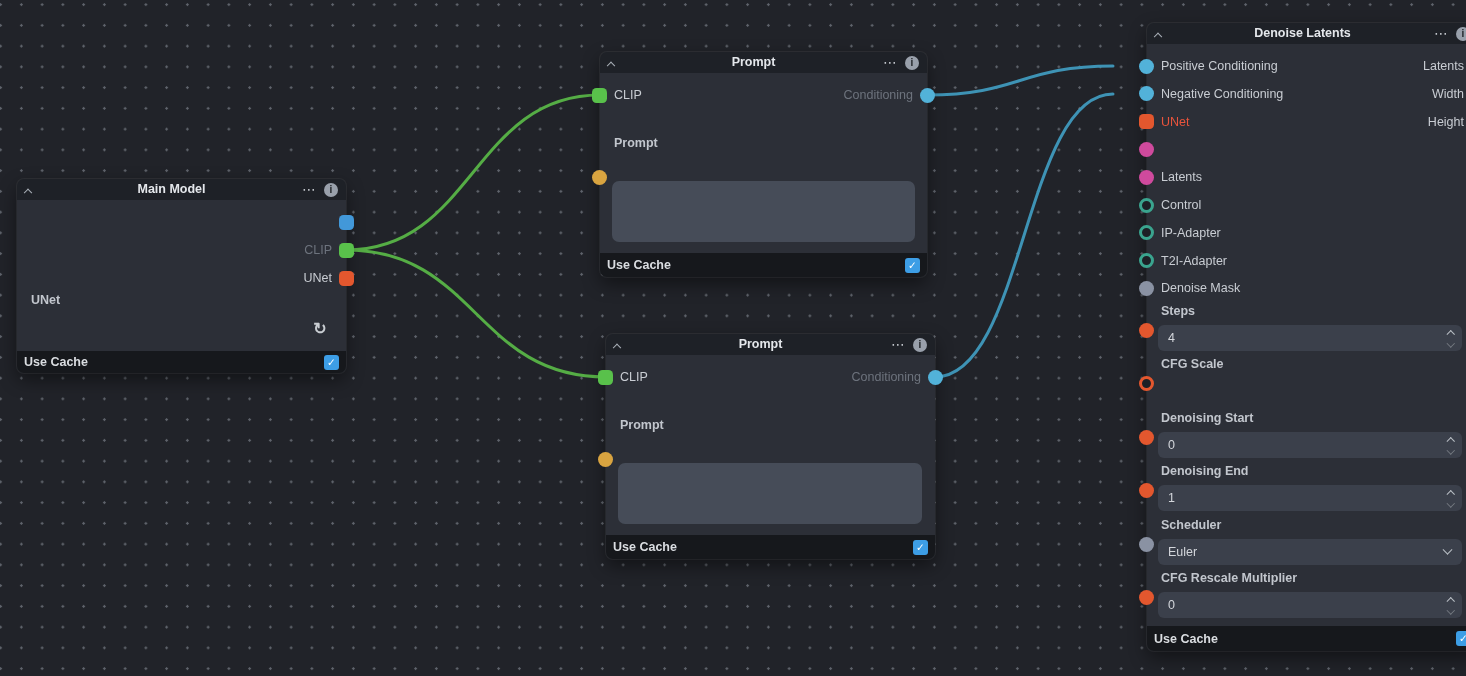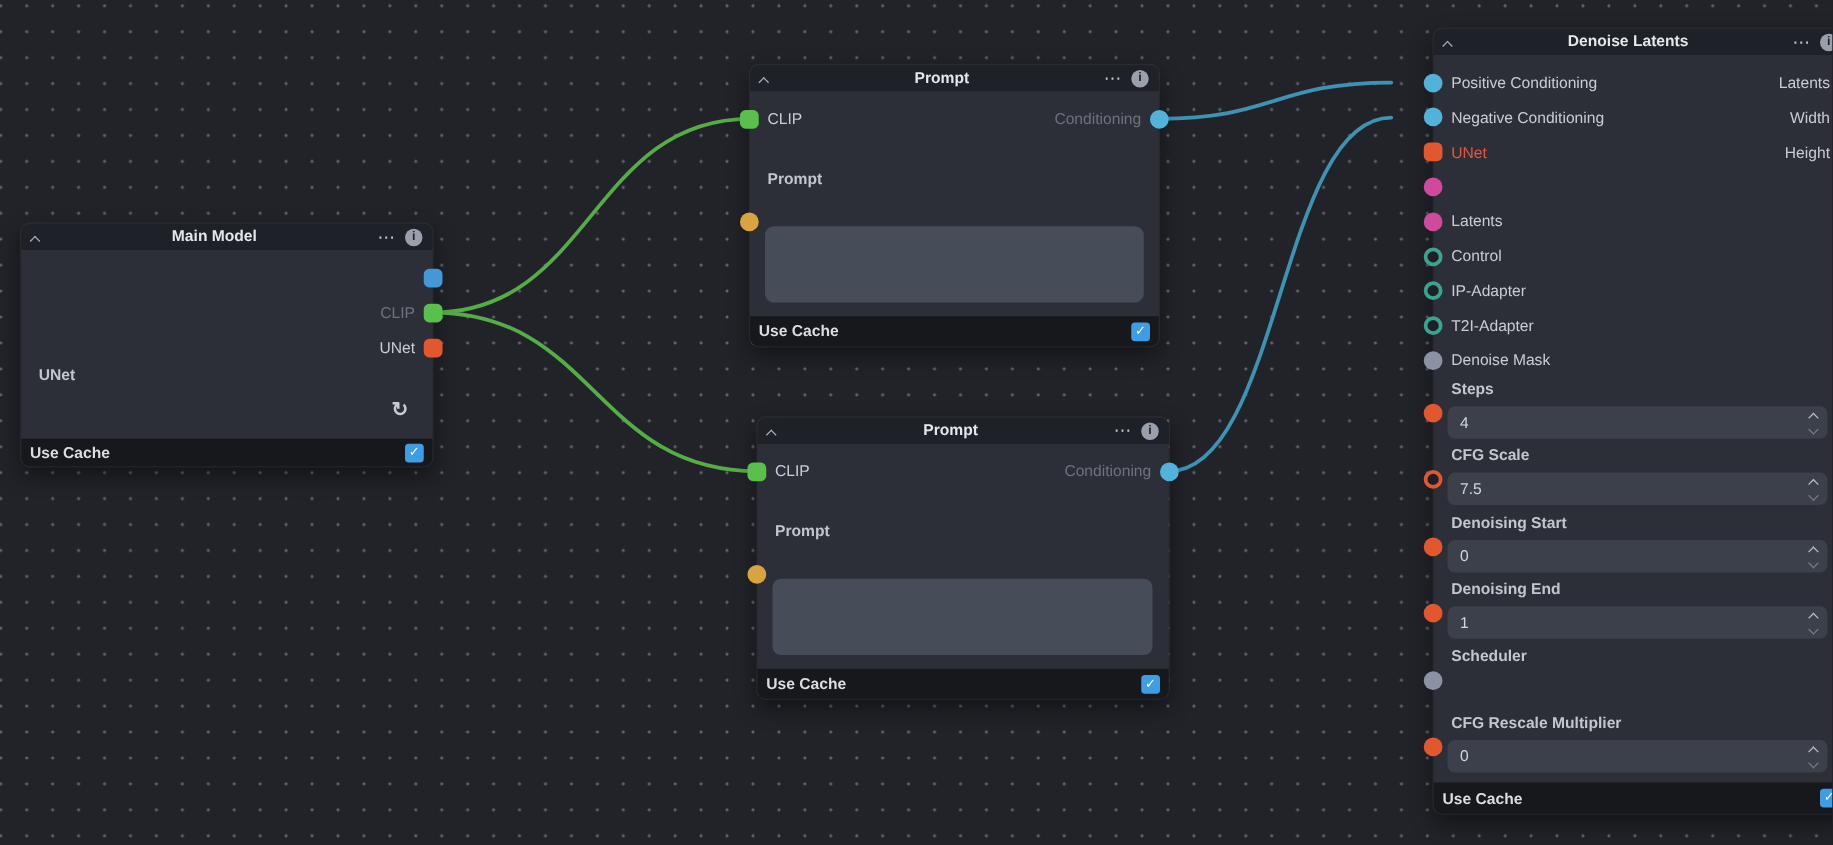--- a/index.html
+++ b/index.html
@@ -226,27 +226,20 @@
     <div class="num-input" style="top:302px">
       <span>4</span>
       <span class="steppers">
           <span class="chev up tiny"></span>
           <span class="chev down tiny dimmer"></span>
         </span>
     </div>
     <span class="handle left c-orange" style="top:300px"></span>
 
     <div class="field-label" style="top:333px">CFG Scale</div>
-    <div class="num-input" style="top:355px">
-      <span>7.5</span>
-      <span class="steppers">
-          <span class="chev up tiny"></span>
-          <span class="chev down tiny dimmer"></span>
-        </span>
-    </div>
     <span class="handle left ring-orange" style="top:353px"></span>
 
     <div class="field-label" style="top:387px">Denoising Start</div>
     <div class="num-input" style="top:409px">
       <span>0</span>
       <span class="steppers">
           <span class="chev up tiny"></span>
           <span class="chev down tiny dimmer"></span>
         </span>
     </div>
@@ -256,20 +249,24 @@
     <div class="num-input" style="top:462px">
       <span>1</span>
       <span class="steppers">
           <span class="chev up tiny"></span>
           <span class="chev down tiny dimmer"></span>
         </span>
     </div>
     <span class="handle left c-orange" style="top:460px"></span>
 
     <div class="field-label" style="top:494px">Scheduler</div>
+    <div class="select-input" style="top:516px">
+      <span>Euler</span>
+      <span class="sel-chev"><span class="chev down"></span></span>
+    </div>
     <span class="handle left c-slate" style="top:514px"></span>
 
     <div class="field-label" style="top:547px">CFG Rescale Multiplier</div>
     <div class="num-input" style="top:569px">
       <span>0</span>
       <span class="steppers">
           <span class="chev up tiny"></span>
           <span class="chev down tiny dimmer"></span>
         </span>
     </div>

